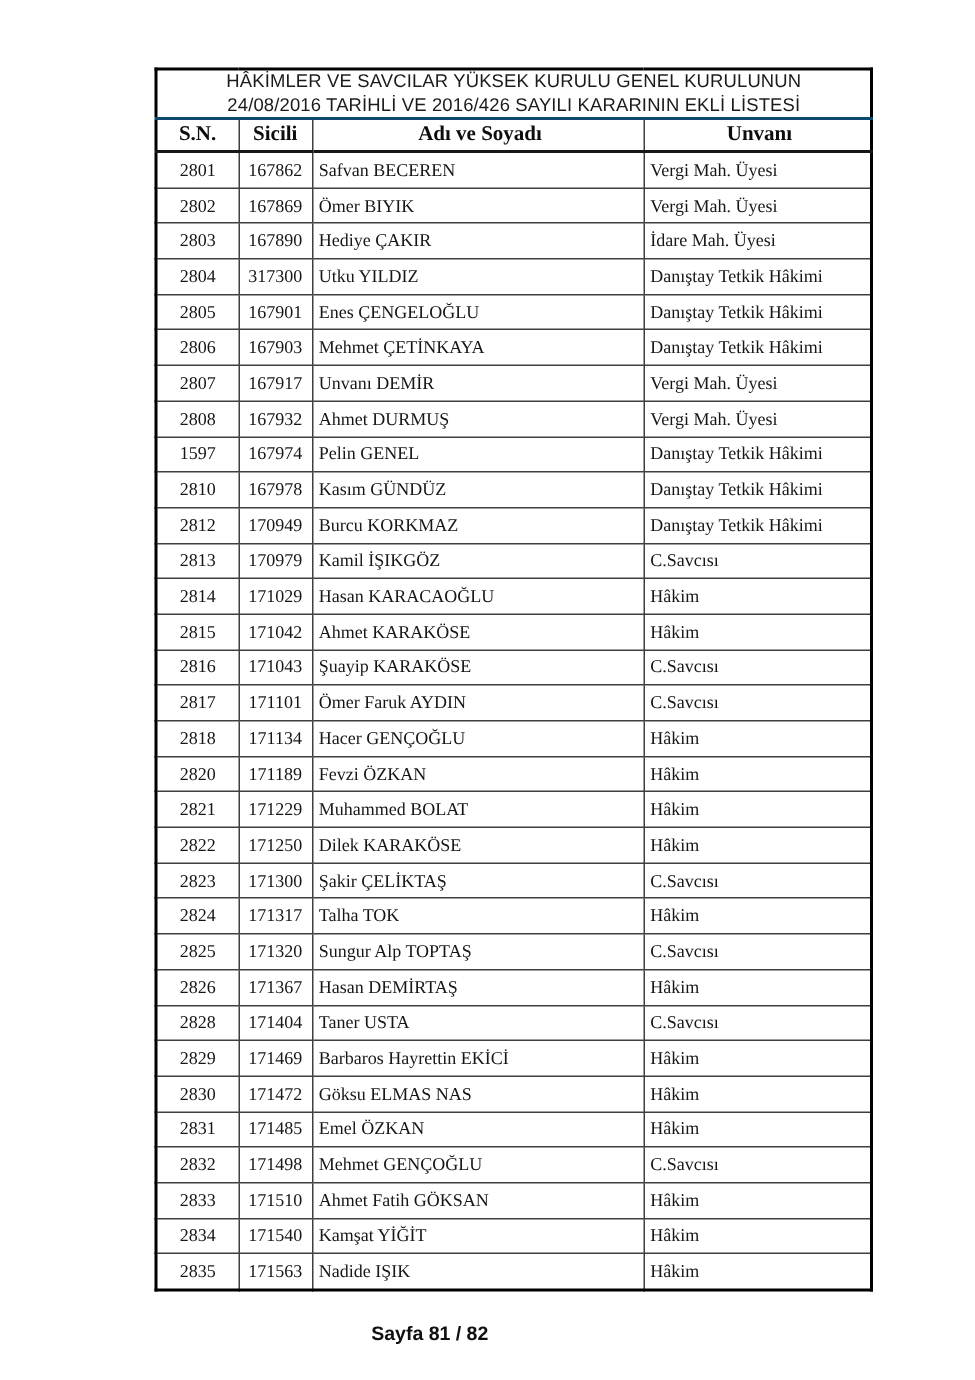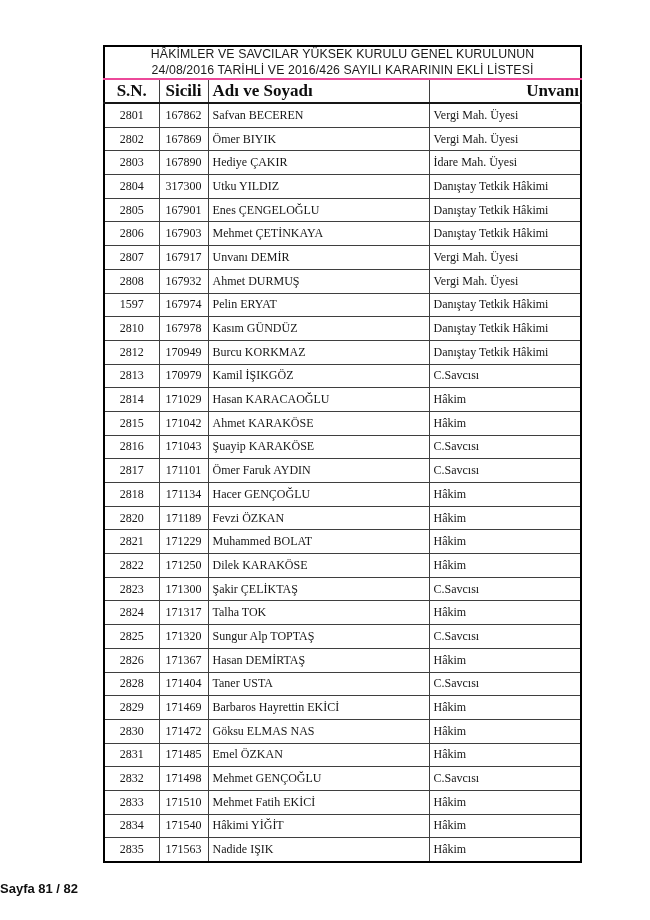--- a/index.html
+++ b/index.html
@@ -19,49 +19,49 @@
     border: 2px solid #000;
   }
   .doc-table td, .doc-table th {
     border: 1px solid #3f3f3f;
     vertical-align: middle;
     overflow: hidden;
     white-space: nowrap;
   }
   .title-row td {
     height: 31px;
-    border-bottom: 2px solid #ec4899;
+    border-bottom: 2px solid #0c4a6e;
     text-align: center;
     font-family: "Liberation Sans", sans-serif;
     font-size: 12.3px;
     line-height: 15.5px;
     color: #1b1b1b;
     letter-spacing: 0.1px;
     padding: 0 2px;
   }
   .header-row th {
     height: 18px;
     border-bottom: 2px solid #161616;
-    font-size: 17px;
+    font-size: 14px;
     font-weight: bold;
     text-align: center;
     color: #0d0d0d;
   }
   .data-row td {
     height: 20.7px;
     font-size: 12px;
     color: #161616;
   }
   .col-sn, .col-sicil { text-align: center; }
   .col-name, .col-unvan { text-align: left; padding-left: 4px; }
   .page-footer {
     position: absolute;
     top: 881px; left: 0;
     width: 573px;
-    text-align: left;
+    text-align: center;
     font-family: "Liberation Sans", sans-serif;
     font-weight: bold;
     font-size: 13px;
     color: #101010;
   }
 </style>
 </head>
 <body>
 
 <table class="doc-table">
@@ -74,22 +74,22 @@
   <tbody>
     <tr class="title-row">
       <td colspan="4">
         <div>HÂKİMLER VE SAVCILAR YÜKSEK KURULU GENEL KURULUNUN</div>
         <div>24/08/2016 TARİHLİ VE 2016/426 SAYILI KARARININ EKLİ LİSTESİ</div>
       </td>
     </tr>
     <tr class="header-row">
       <th class="col-sn">S.N.</th>
       <th class="col-sicil">Sicili</th>
-      <th class="col-name" style="text-align:left">Adı ve Soyadı</th>
-      <th class="col-unvan" style="text-align:right">Unvanı</th>
+      <th class="col-name" style="text-align:center">Adı ve Soyadı</th>
+      <th class="col-unvan" style="text-align:center">Unvanı</th>
     </tr>
   </tbody>
   <tbody>
       <tr class="data-row">
         <td class="col-sn">2801</td>
         <td class="col-sicil">167862</td>
         <td class="col-name">Safvan BECEREN</td>
         <td class="col-unvan">Vergi Mah. Üyesi</td>
       </tr>
       <tr class="data-row">
@@ -130,21 +130,21 @@
       </tr>
       <tr class="data-row">
         <td class="col-sn">2808</td>
         <td class="col-sicil">167932</td>
         <td class="col-name">Ahmet DURMUŞ</td>
         <td class="col-unvan">Vergi Mah. Üyesi</td>
       </tr>
       <tr class="data-row">
         <td class="col-sn">1597</td>
         <td class="col-sicil">167974</td>
-        <td class="col-name">Pelin ERYAT</td>
+        <td class="col-name">Pelin GENEL</td>
         <td class="col-unvan">Danıştay Tetkik Hâkimi</td>
       </tr>
       <tr class="data-row">
         <td class="col-sn">2810</td>
         <td class="col-sicil">167978</td>
         <td class="col-name">Kasım GÜNDÜZ</td>
         <td class="col-unvan">Danıştay Tetkik Hâkimi</td>
       </tr>
       <tr class="data-row">
         <td class="col-sn">2812</td>
@@ -256,27 +256,27 @@
       </tr>
       <tr class="data-row">
         <td class="col-sn">2832</td>
         <td class="col-sicil">171498</td>
         <td class="col-name">Mehmet GENÇOĞLU</td>
         <td class="col-unvan">C.Savcısı</td>
       </tr>
       <tr class="data-row">
         <td class="col-sn">2833</td>
         <td class="col-sicil">171510</td>
-        <td class="col-name">Mehmet Fatih EKİCİ</td>
+        <td class="col-name">Ahmet Fatih GÖKSAN</td>
         <td class="col-unvan">Hâkim</td>
       </tr>
       <tr class="data-row">
         <td class="col-sn">2834</td>
         <td class="col-sicil">171540</td>
-        <td class="col-name">Hâkimi YİĞİT</td>
+        <td class="col-name">Kamşat YİĞİT</td>
         <td class="col-unvan">Hâkim</td>
       </tr>
       <tr class="data-row">
         <td class="col-sn">2835</td>
         <td class="col-sicil">171563</td>
         <td class="col-name">Nadide IŞIK</td>
         <td class="col-unvan">Hâkim</td>
       </tr>
     </tbody>
 </table>

